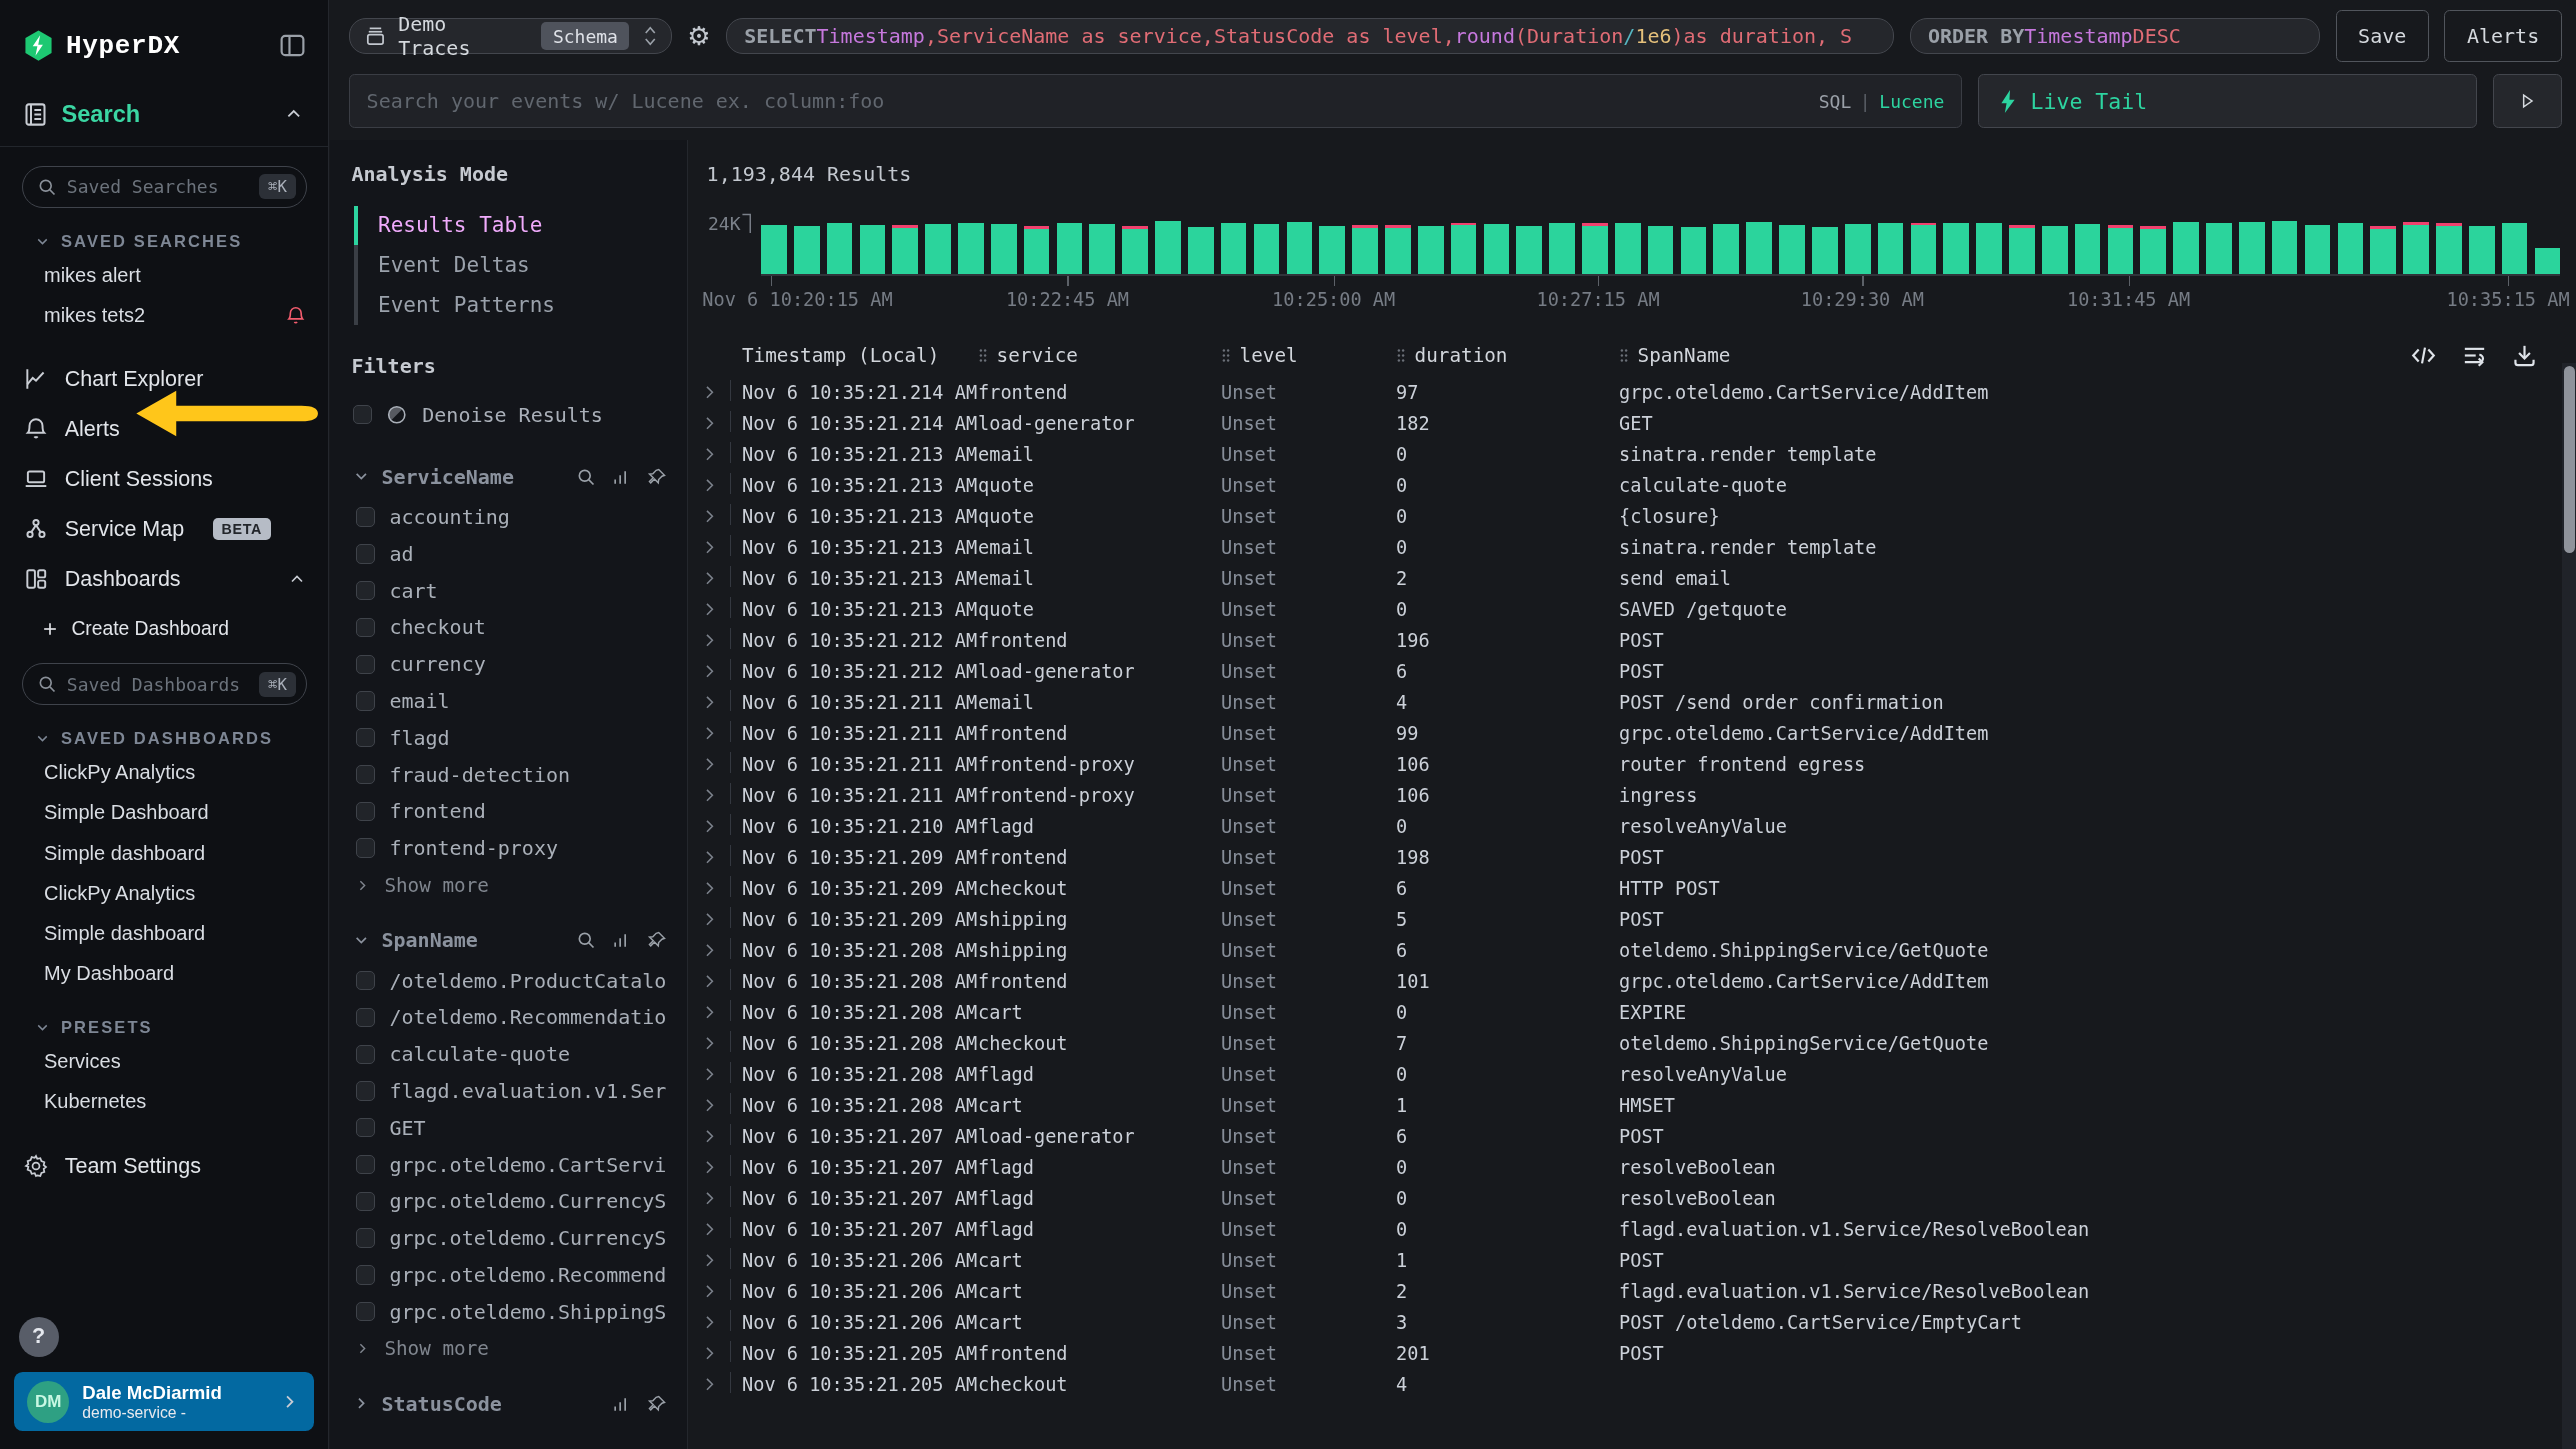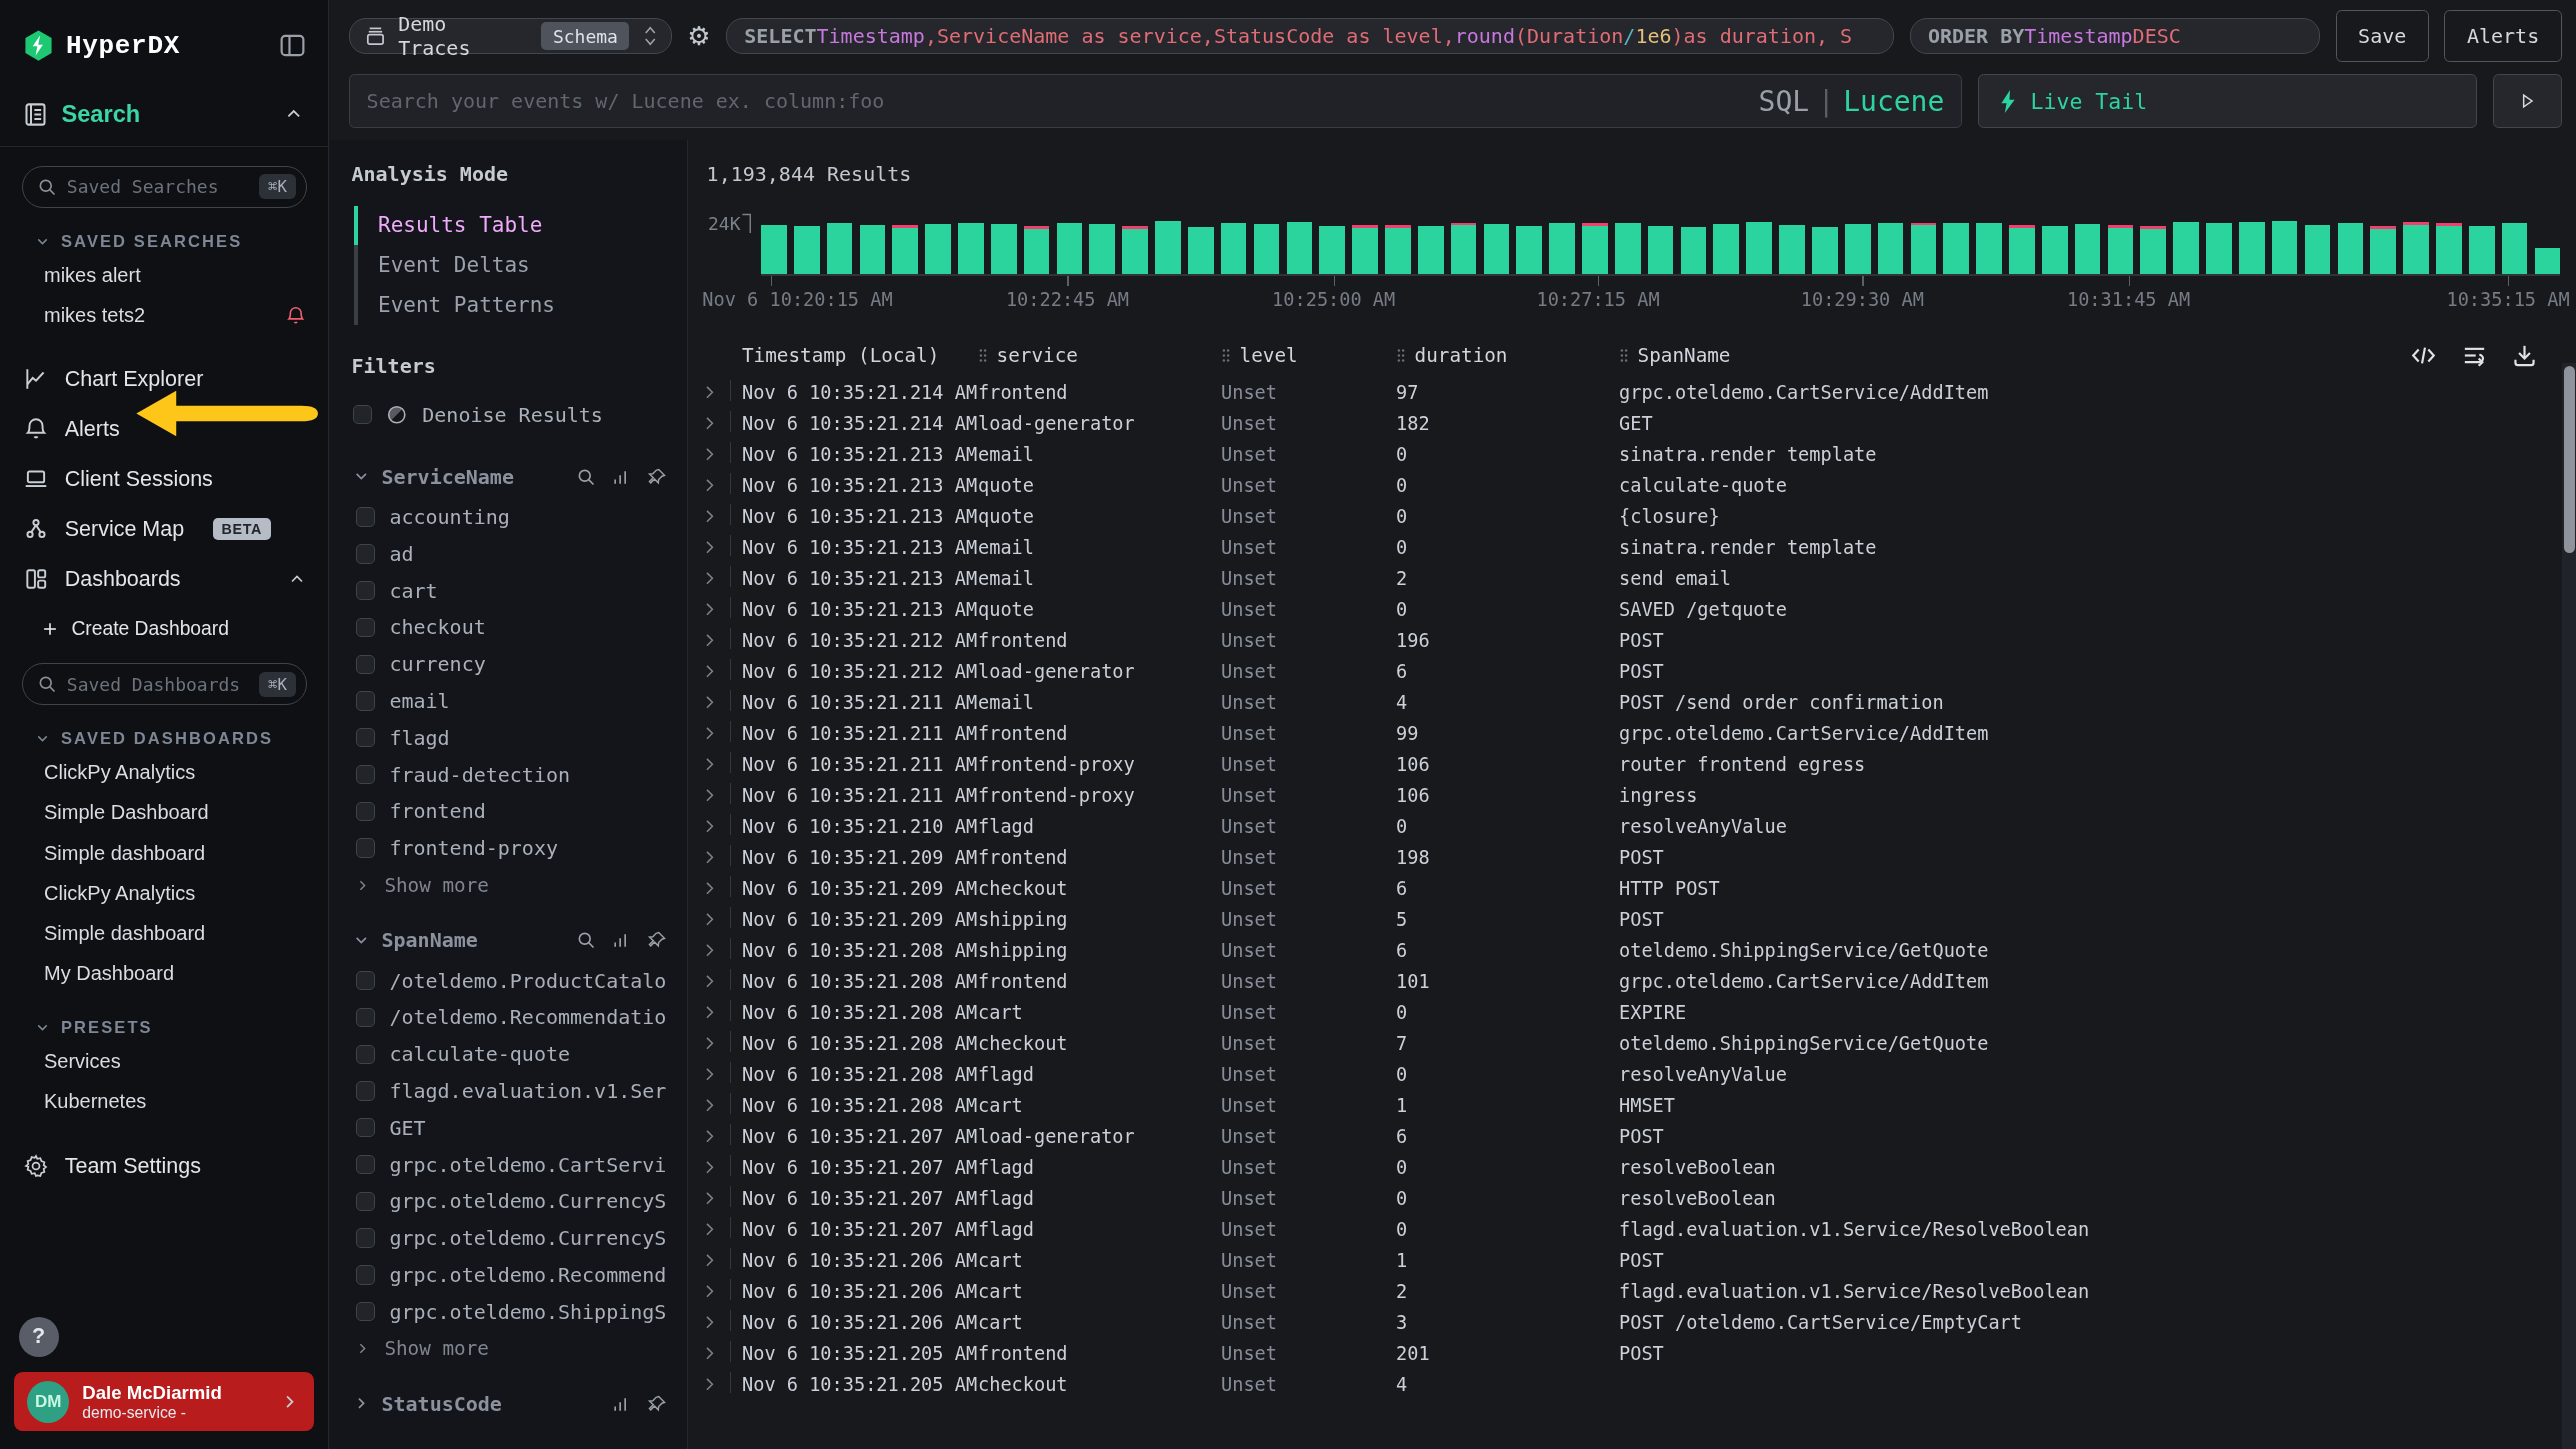--- a/index.html
+++ b/index.html
@@ -29,21 +29,21 @@
   .side-item { color:#d9dde3; font-size:20px; padding:8.6px 21.5px 8.6px 44px; display:flex; align-items:center; cursor:pointer; }
   .side-item .bell-red { margin-left:auto; }
   .nav-item { display:flex; align-items:center; gap:15.7px; color:#e2e5ea; font-size:21.5px; font-weight:500;
     padding:12px 21.5px 12px 23px; cursor:pointer; }
   .nav-item .chev { margin-left:auto; }
   .beta { background:#b6bcc6; color:#23262b; font-size:14.3px; font-weight:bold; border-radius:5px; padding:2.9px 8.6px; letter-spacing:0.7px; }
   .create-row { display:flex; align-items:center; gap:11.4px; color:#e2e5ea; font-size:19.3px; padding:14.3px 21.5px 4.3px 40px; cursor:pointer; }
   .side-bottom { margin-top:auto; padding:0 14.3px 18.6px 14.3px; }
   .help-circle { width:40px; height:40px; border-radius:50%; background:#585d68; color:#e5e8ee;
     font-size:21.5px; font-weight:bold; display:flex; align-items:center; justify-content:center; margin:0 0 15.7px 4.3px; cursor:pointer; }
-  .user-card { background:#b91c1c; border-radius:8.6px; display:flex; align-items:center; padding:8.6px 13px; cursor:pointer; }
+  .user-card { background:#0369a1; border-radius:8.6px; display:flex; align-items:center; padding:8.6px 13px; cursor:pointer; }
   .avatar { width:42px; height:42px; border-radius:50%; background:#2ea083; color:#c8f7e3;
     font-size:17px; font-weight:bold; display:flex; align-items:center; justify-content:center; margin-right:13px; }
   .user-name { color:#ffffff; font-size:18.6px; font-weight:bold; line-height:1.25; }
   .user-org { color:#e8e9ee; font-size:15.7px; }
   .user-card .chev { margin-left:auto; }
 
   
   .topbar { position:absolute; left:330px; top:0; right:0; height:140px; background:#17191d; padding:10px 14.3px 0 18.6px; }
   .tb-row { display:flex; align-items:center; gap:15.7px; }
   .tb-row.second { margin-top:12px; }
@@ -58,21 +58,21 @@
   .kw { color:#9aa0a8; font-weight:bold; }
   .purple { color:#c678dd; }
   .salmon { color:#e06c75; }
   .cyan { color:#56b6c2; }
   .yellow { color:#e5c07b; }
   .btn { background:transparent; border:0.7px solid #51555c; border-radius:5.7px; height:52px; padding:0 21.5px;
     color:#d5d9de; font-size:20px; font-family:"DejaVu Sans Mono",monospace; display:flex; align-items:center; cursor:pointer; }
   .search-events { flex:1; height:54px; background:#202227; border:0.7px solid #3a3d44; border-radius:5.7px;
     display:flex; align-items:center; padding:0 17px; cursor:text; }
   .search-ph { color:#61676f; font-size:20px; }
-  .lang-toggle { margin-left:auto; font-size:28px; }
+  .lang-toggle { margin-left:auto; font-size:18px; }
   .lang-sql { color:#9aa0a8; cursor:pointer; }
   .lang-sep { color:#5a5f66; margin:0 8.6px; }
   .lang-lucene { color:#2dd4a0; cursor:pointer; }
   .livetail { width:499px; height:54px; background:#25272c; border:0.7px solid #43464d; border-radius:5.7px;
     display:flex; align-items:center; gap:13px; padding:0 20px; color:#2dd4a0; font-size:21.5px; cursor:pointer; }
   .play-btn { width:69px; height:54px; background:#25272c; border:0.7px solid #43464d; border-radius:5.7px;
     display:flex; align-items:center; justify-content:center; cursor:pointer; }
 
   
   .filter-panel { position:absolute; left:330px; top:140px; width:358px; bottom:0; background:#13151a;

